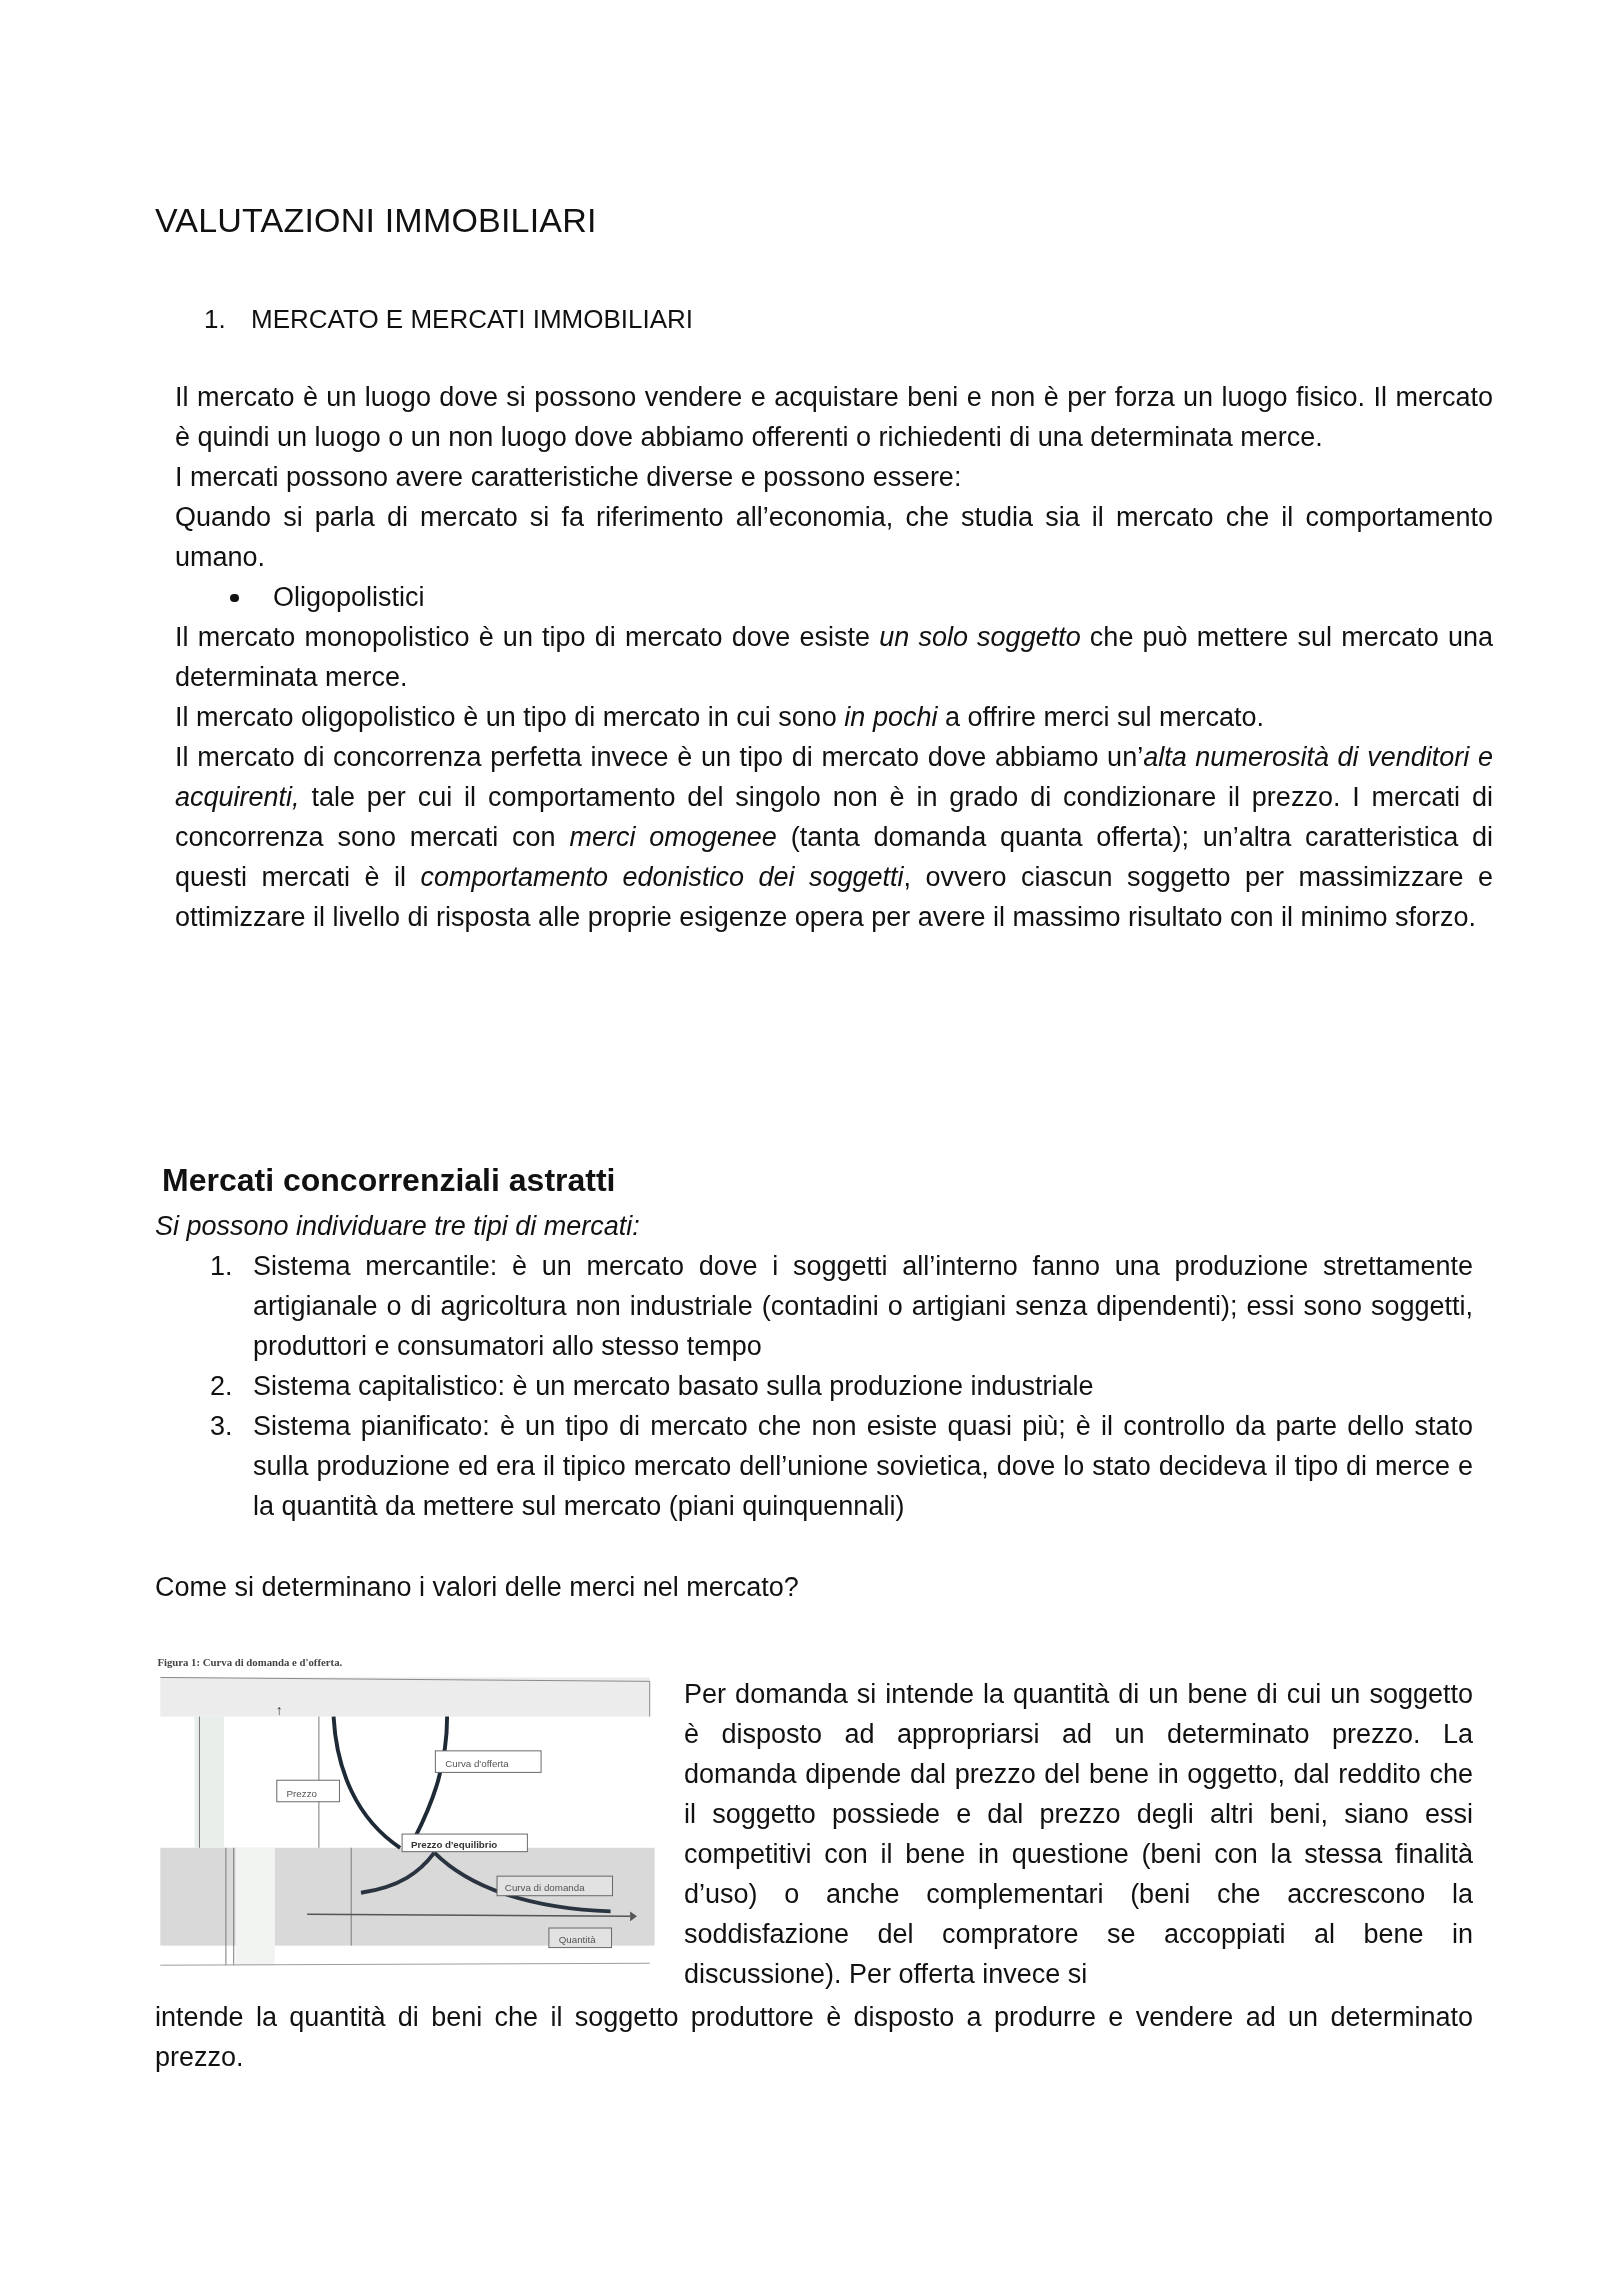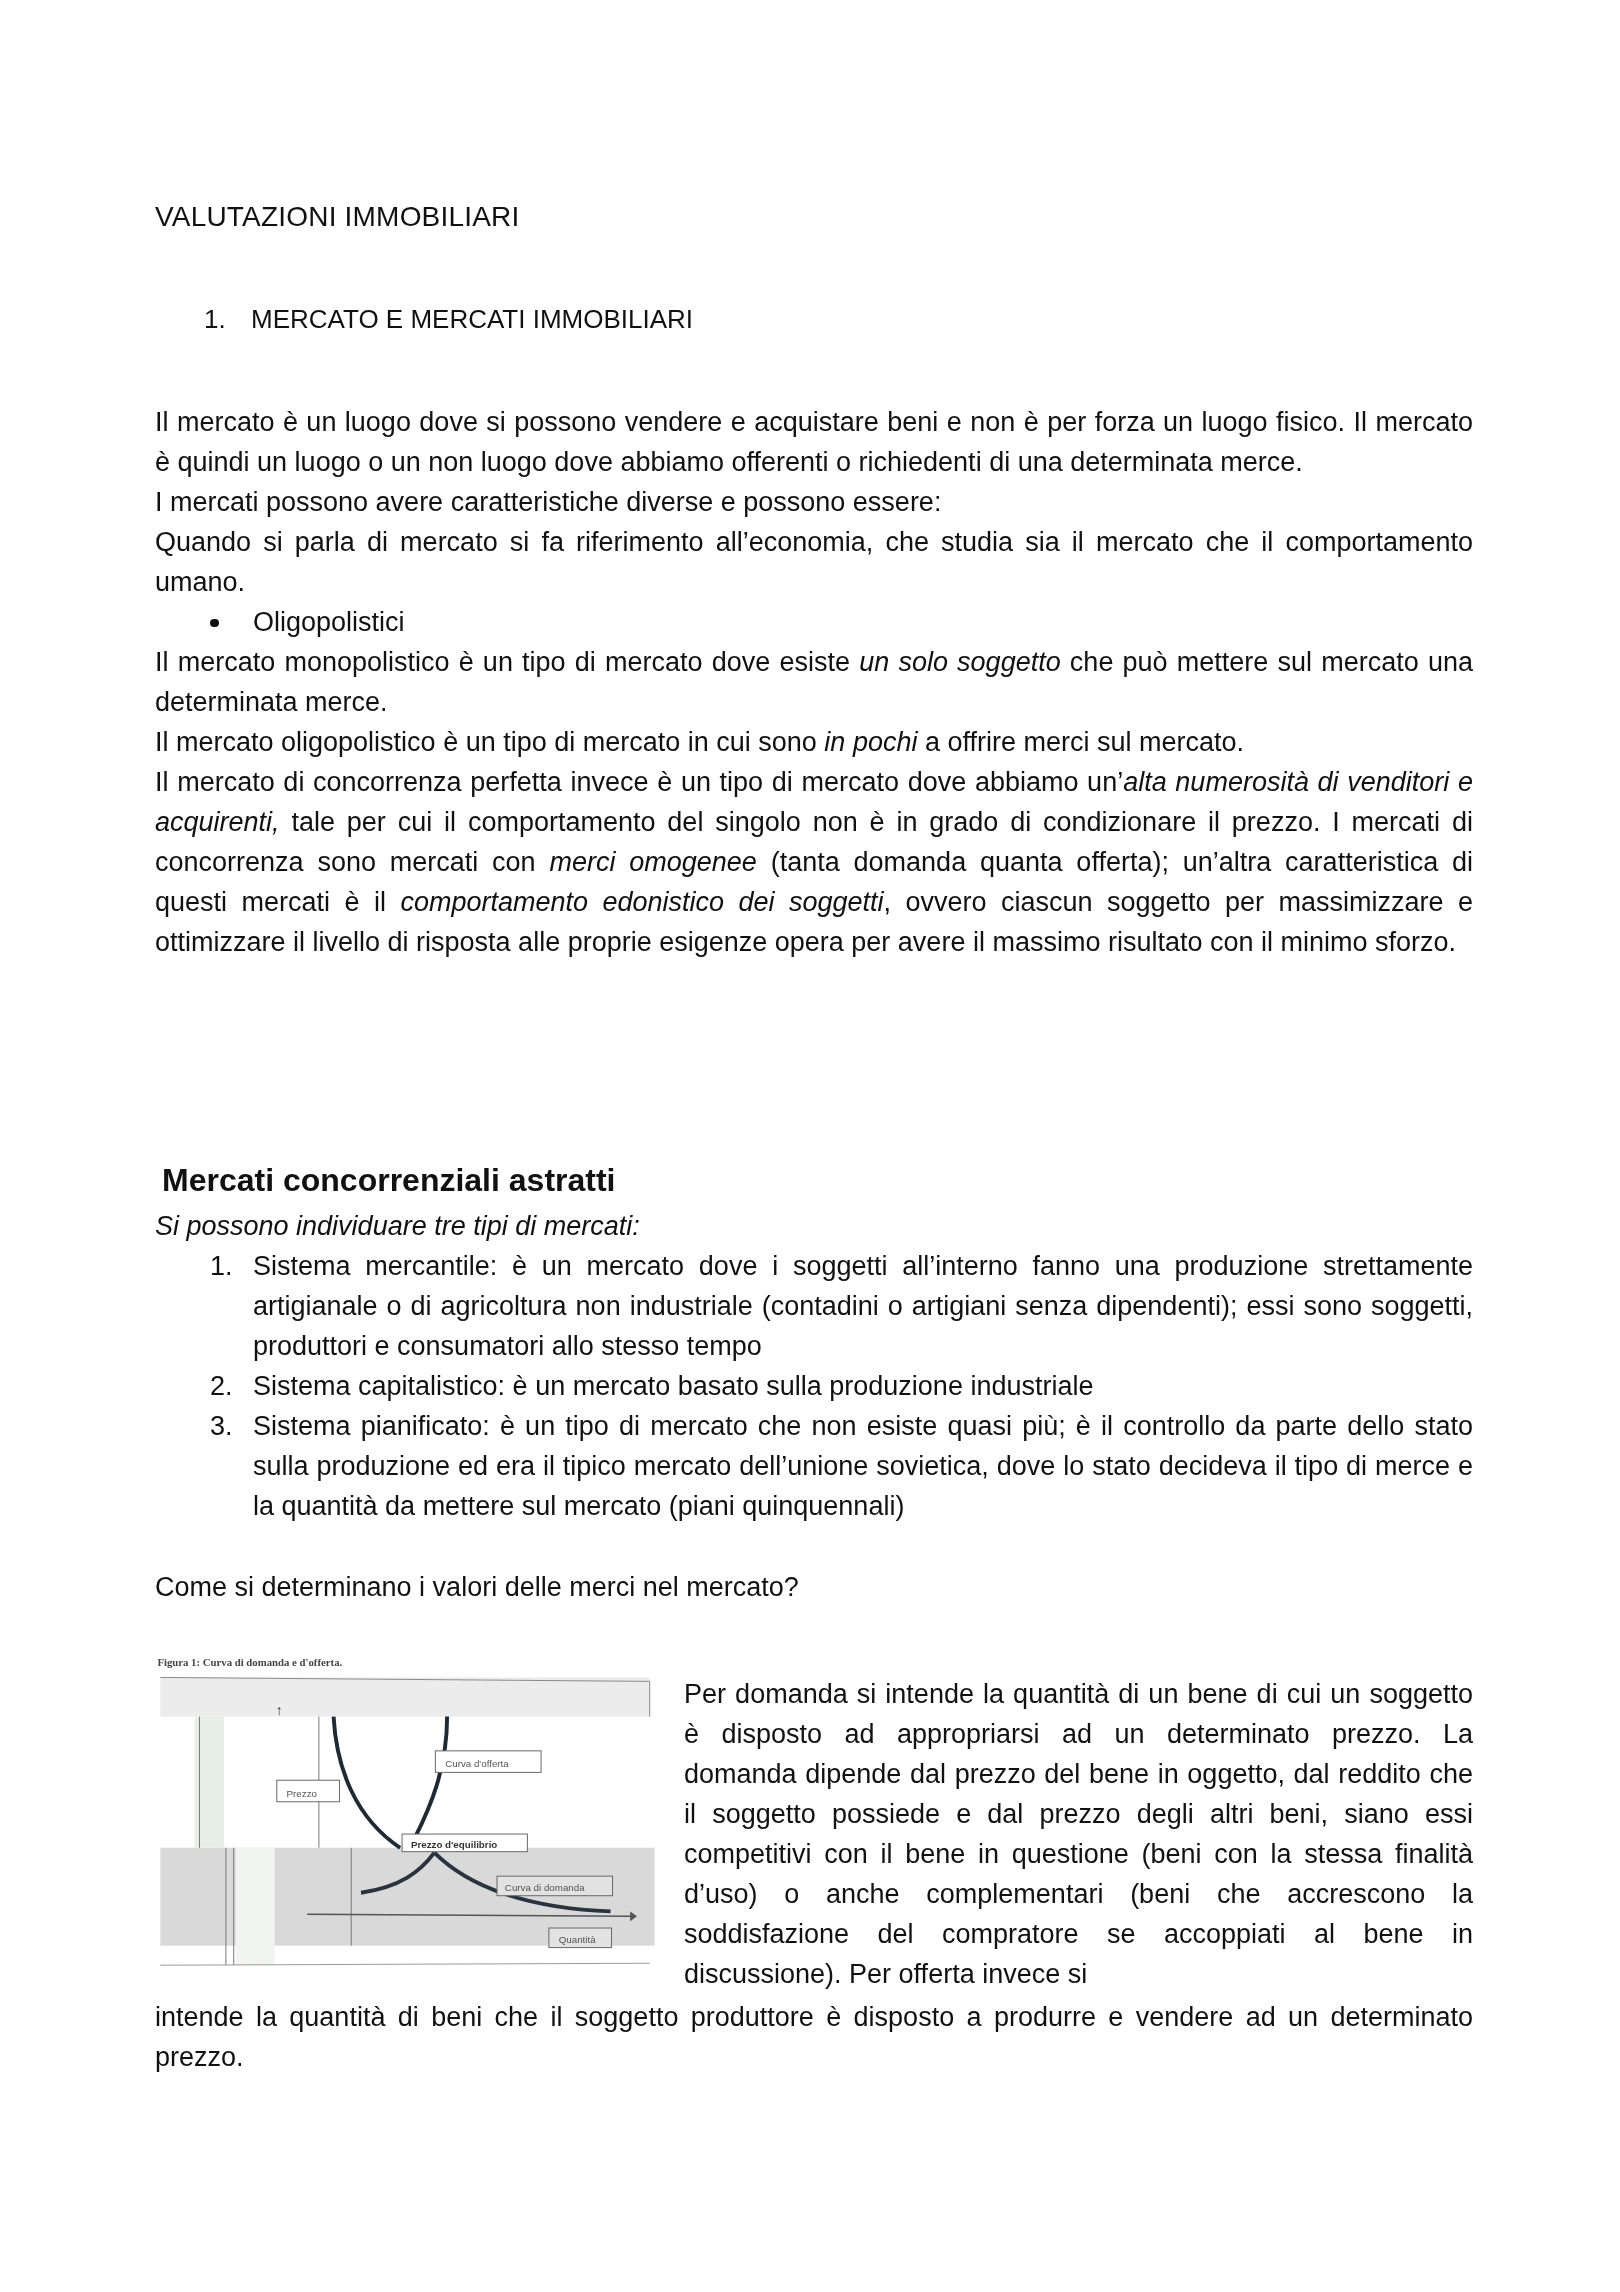--- a/index.html
+++ b/index.html
@@ -1,19 +1,19 @@
 <!DOCTYPE html>
 <html><head>
 <meta charset="utf-8">
 <style>
   html, body { margin: 0; padding: 0; background: #ffffff; }
   body { width: 1620px; height: 2293px; position: relative; overflow: hidden;
          font-family: "Liberation Sans", sans-serif; color: #111; }
   .page { position: absolute; left: 155px; top: 0; width: 1318px; }
-  .doc-title { position: absolute; top: 201px; left: 0; font-size: 28px; font-weight: normal; letter-spacing: 0.2px; margin: 0; }
+  .doc-title { position: absolute; top: 201px; left: 0; font-size: 34px; font-weight: normal; letter-spacing: 0.2px; margin: 0; }
   .section-heading { position: absolute; top: 304px; left: 49px; font-size: 26px; font-weight: normal; margin: 0; }
   .section-heading .num { display: inline-block; width: 47px; }
   .para { font-size: 27px; line-height: 40px; text-align: justify; margin: 0; }
   .para.left { text-align: left; }
   .block { position: absolute; left: 0; width: 1318px; }
   ul.bullets { list-style: none; padding: 0; margin: 0; }
   ul.bullets li { font-size: 27px; line-height: 40px; position: relative; padding-left: 98px; }
   ul.bullets li .dot { position: absolute; left: 55px; top: 16.7px; width: 8.8px; height: 8.8px; border-radius: 50%; background: #111; }
   ol.types { list-style: none; padding: 0; margin: 0; }
   ol.types li { font-size: 27px; line-height: 40px; position: relative; padding-left: 98px; text-align: justify; }
@@ -28,21 +28,21 @@
 <body>
 
 <div class="page">
 
   <h1 class="doc-title">VALUTAZIONI IMMOBILIARI</h1>
 
   <h2 class="section-heading">
     <span class="num">1.</span><span>MERCATO E MERCATI IMMOBILIARI</span>
   </h2>
 
-  <div class="block" style="top:402px;">
+  <div class="block" style="top:377px;margin-left:20px;">
     <p class="para">Il mercato è un luogo dove si possono vendere e acquistare beni e non è per forza un luogo fisico. Il mercato è quindi un luogo o un non luogo dove abbiamo offerenti o richiedenti di una determinata merce.</p>
     <p class="para left">I mercati possono avere caratteristiche diverse e possono essere:</p>
     <p class="para">Quando si parla di mercato si fa riferimento all’economia, che studia sia il mercato che il comportamento umano.</p>
     <ul class="bullets">
       <li><span class="dot"></span><span>Oligopolistici</span></li>
     </ul>
     <p class="para"><span>Il mercato monopolistico è un tipo di mercato dove esiste </span><em>un solo soggetto</em><span> che può mettere sul mercato una determinata merce.</span></p>
     <p class="para left"><span>Il mercato oligopolistico è un tipo di mercato in cui sono </span><em>in pochi</em><span> a offrire merci sul mercato.</span></p>
     <p class="para"><span>Il mercato di concorrenza perfetta invece è un tipo di mercato dove abbiamo un’</span><em>alta numerosità di venditori e acquirenti,</em><span> tale per cui il comportamento del singolo non è in grado di condizionare il prezzo. I mercati di concorrenza sono mercati con </span><em>merci omogenee</em><span> (tanta domanda quanta offerta); un’altra caratteristica di questi mercati è il </span><em>comportamento edonistico dei soggetti</em><span>, ovvero ciascun soggetto per massimizzare e ottimizzare il livello di risposta alle proprie esigenze opera per avere il massimo risultato con il minimo sforzo.</span></p>
   </div>

